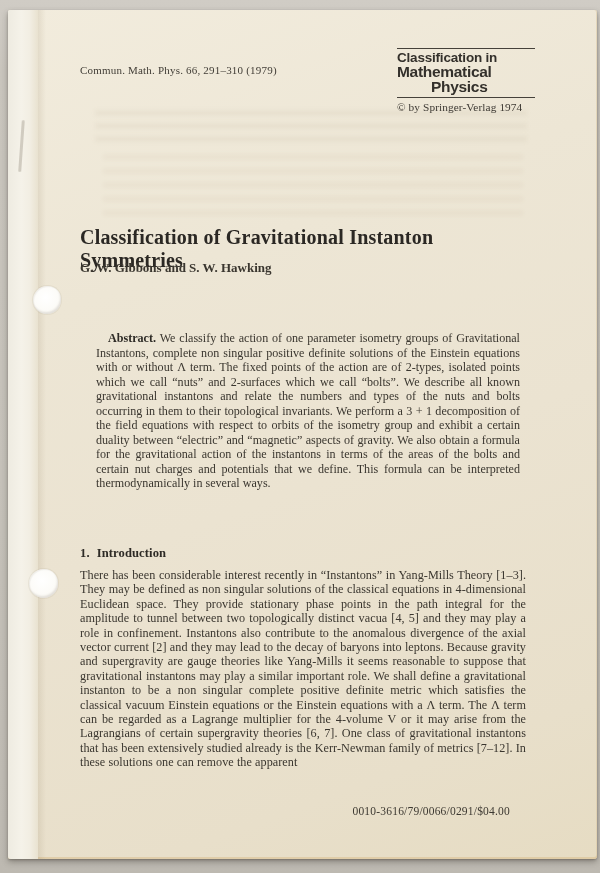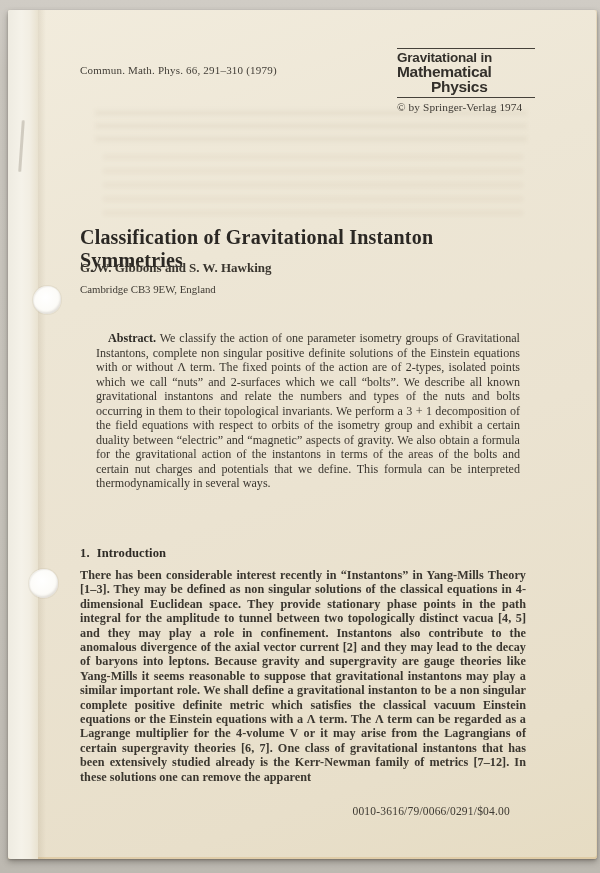--- a/index.html
+++ b/index.html
@@ -62,21 +62,21 @@
   .affiliation { left: 72px; top: 273px; width: 400px; font-size: 10.8px; line-height: 12.8px; color: #3e3a33; }
 
   .abstract { left: 88px; top: 321px; width: 424px; font-size: 12.1px; line-height: 14.5px;
     text-align: justify; color: #3a362f; }
   .abstract .abs-label { font-weight: 700; color: #2e2b26; margin-left: 12px; }
 
   .sec-heading { left: 72px; top: 536px; font-size: 12.6px; font-weight: 700; color: #2e2b26; letter-spacing: 0.1px; }
   .sec-heading .sec-num { margin-right: 7px; }
 
   .body-par { left: 72px; top: 558px; width: 446px; font-size: 12.2px; line-height: 14.4px;
-    text-align: justify; color: #3a362f; letter-spacing: 0.05px; font-weight: bold; }
+    text-align: justify; color: #3a362f; letter-spacing: 0.05px; }
 
   .footer-code { left: 72px; top: 795px; width: 430px; text-align: right; font-size: 11.5px; color: #3c3831; letter-spacing: 0.2px; }
 </style>
 </head>
 <body>
 
 <div class="paper">
 
   <div class="spine"></div>
   <div class="spine-crease"></div>
@@ -85,33 +85,32 @@
   <div class="punch-hole hole-top"></div>
   <div class="punch-hole hole-bottom"></div>
 
   <div class="ghost ghost-1"></div>
   <div class="ghost ghost-2"></div>
 
   <div class="txt citation">Commun. Math. Phys. 66, 291–310 (1979)</div>
 
   <div class="txt masthead">
     <div class="rule"></div>
-    <div class="mh-line1">Gravitational in</div>
+    <div class="mh-line1">Classification in</div>
     <div class="mh-line2">Mathematical</div>
     <div class="mh-line3">Physics</div>
     <div class="rule"></div>
     <div class="mh-copy">© by Springer-Verlag 1974</div>
   </div>
 
   <div class="txt title">Classification of Gravitational Instanton Symmetries</div>
 
   <div class="txt authors">G. W. Gibbons and S. W. Hawking</div>
 
   <div class="txt affiliation">
-    <div>Cambridge CB3 9EW, England</div>
   </div>
 
   <div class="txt abstract">
     <span class="abs-label">Abstract.</span>
     <span>We classify the action of one parameter isometry groups of Gravitational Instantons, complete non singular positive definite solutions of the Einstein equations with or without Λ term. The fixed points of the action are of 2-types, isolated points which we call “nuts” and 2-surfaces which we call “bolts”. We describe all known gravitational instantons and relate the numbers and types of the nuts and bolts occurring in them to their topological invariants. We perform a 3 + 1 decomposition of the field equations with respect to orbits of the isometry group and exhibit a certain duality between “electric” and “magnetic” aspects of gravity. We also obtain a formula for the gravitational action of the instantons in terms of the areas of the bolts and certain nut charges and potentials that we define. This formula can be interpreted thermodynamically in several ways.</span>
   </div>
 
   <div class="txt sec-heading">
     <span class="sec-num">1.</span><span>Introduction</span>
   </div>

